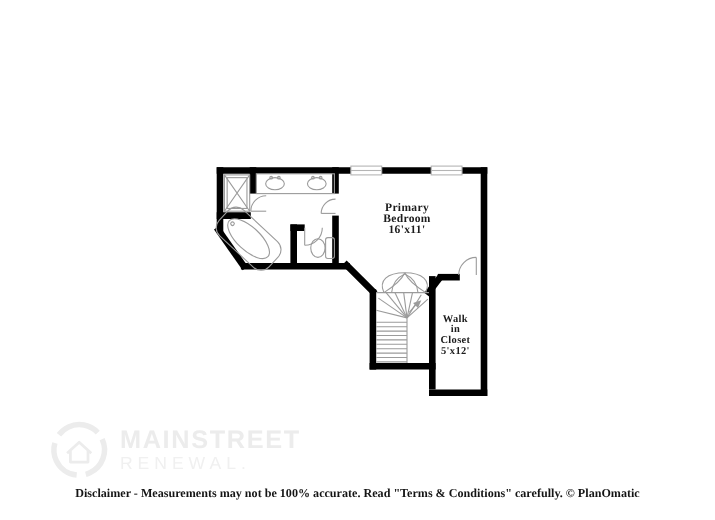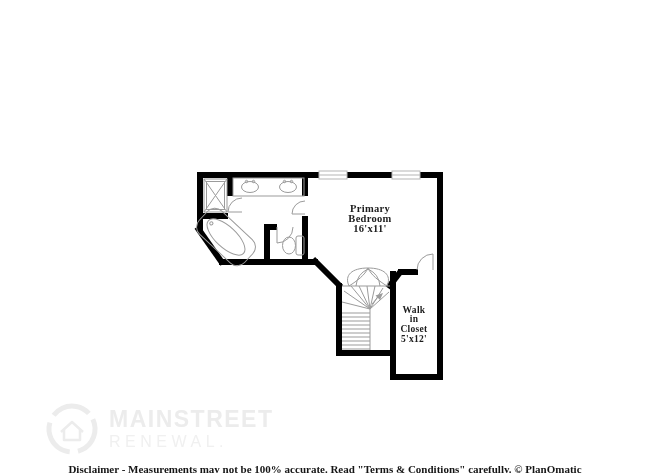--- a/index.html
+++ b/index.html
@@ -1,18 +1,18 @@
 <!DOCTYPE html>
 <html style="--background: #ffffff; --wall: #000000; --fixture: #9b9b9b; --fixture_light: #b5b5b5; --label: #1c1c1c; --watermark: #ececec; --watermark_sub: #f0f0f0; --disclaimer: #151515;"><head>
 <meta charset="utf-8">
 <style>
   html,body{margin:0;padding:0;}
   body{width:650px;height:473px;background:var(--background,#fff);position:relative;overflow:hidden;
        font-family:"Liberation Serif",serif;}
-  .canvas{position:absolute;inset:0;margin-top:20px;}
+  .canvas{position:absolute;inset:0;}
   svg{display:block;}
   .plan-svg{position:absolute;left:0;top:0;}
   .wall{stroke:var(--wall,#000);stroke-width:6;fill:none;}
   .thin{stroke:var(--fixture,#9b9b9b);stroke-width:1;fill:none;}
   .thin-light{stroke:var(--fixture_light,#b5b5b5);stroke-width:1;fill:none;}
   .win{fill:#ffffff;stroke:var(--fixture_light,#b5b5b5);stroke-width:1;}
   .arrowhead{fill:var(--fixture,#9b9b9b);stroke:none;}
   text.room{fill:var(--label,#1c1c1c);font-family:"Liberation Serif","DejaVu Serif",serif;
             font-weight:bold;text-anchor:middle;letter-spacing:.3px;}
   text.room-lg{font-size:10.5px;}

